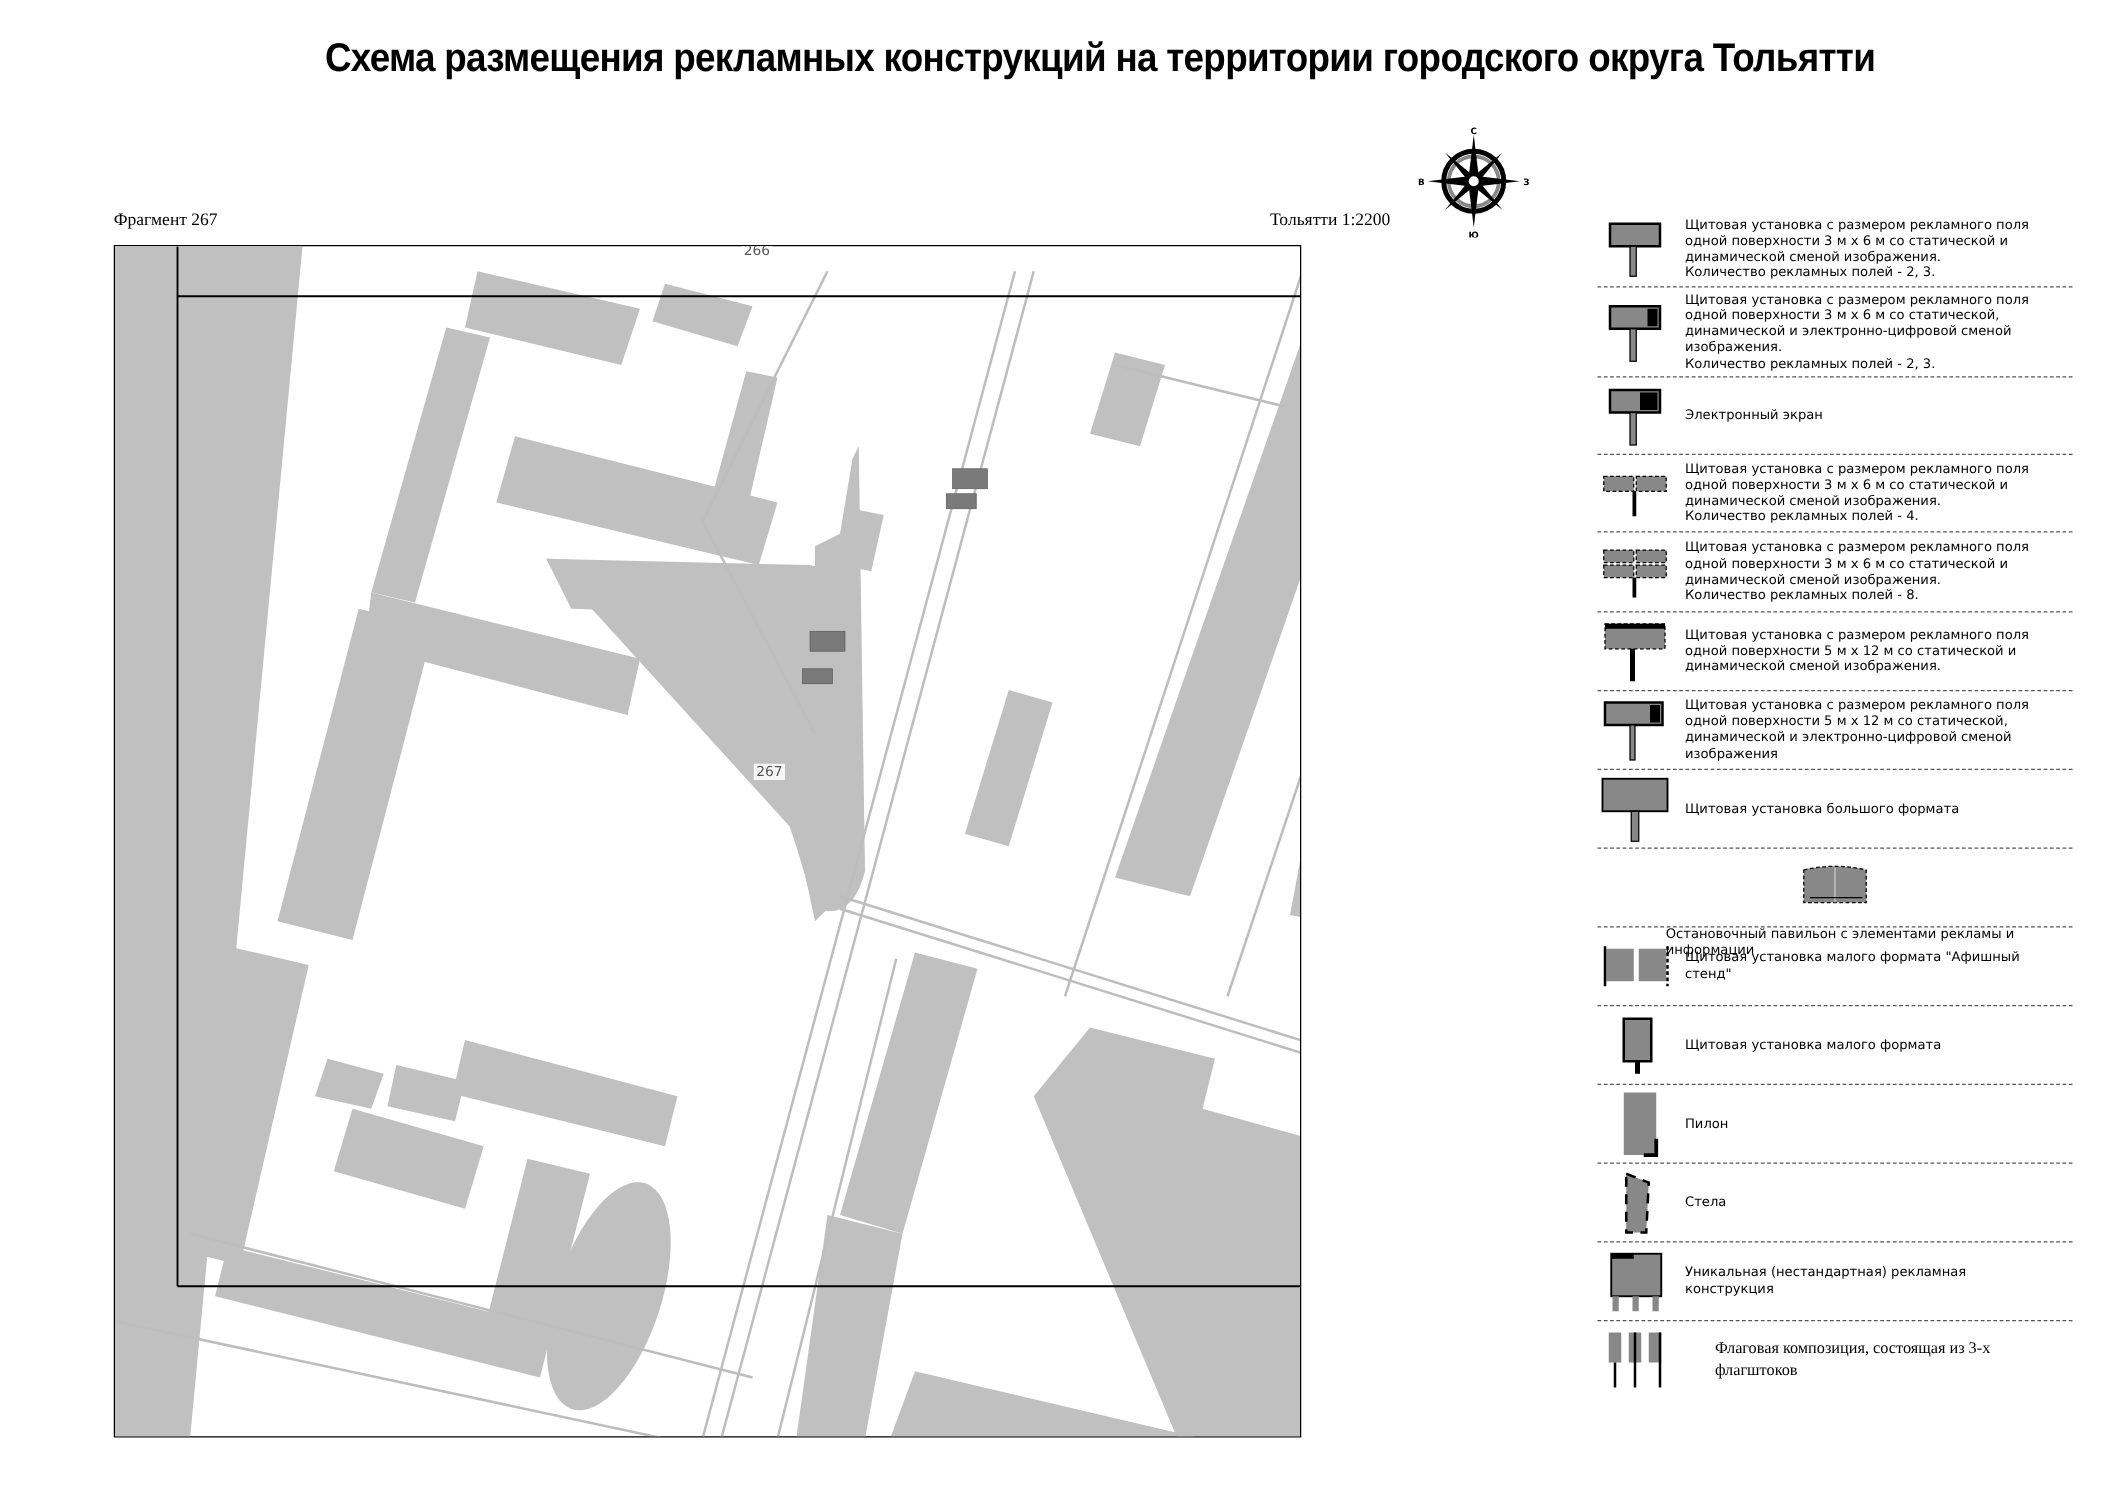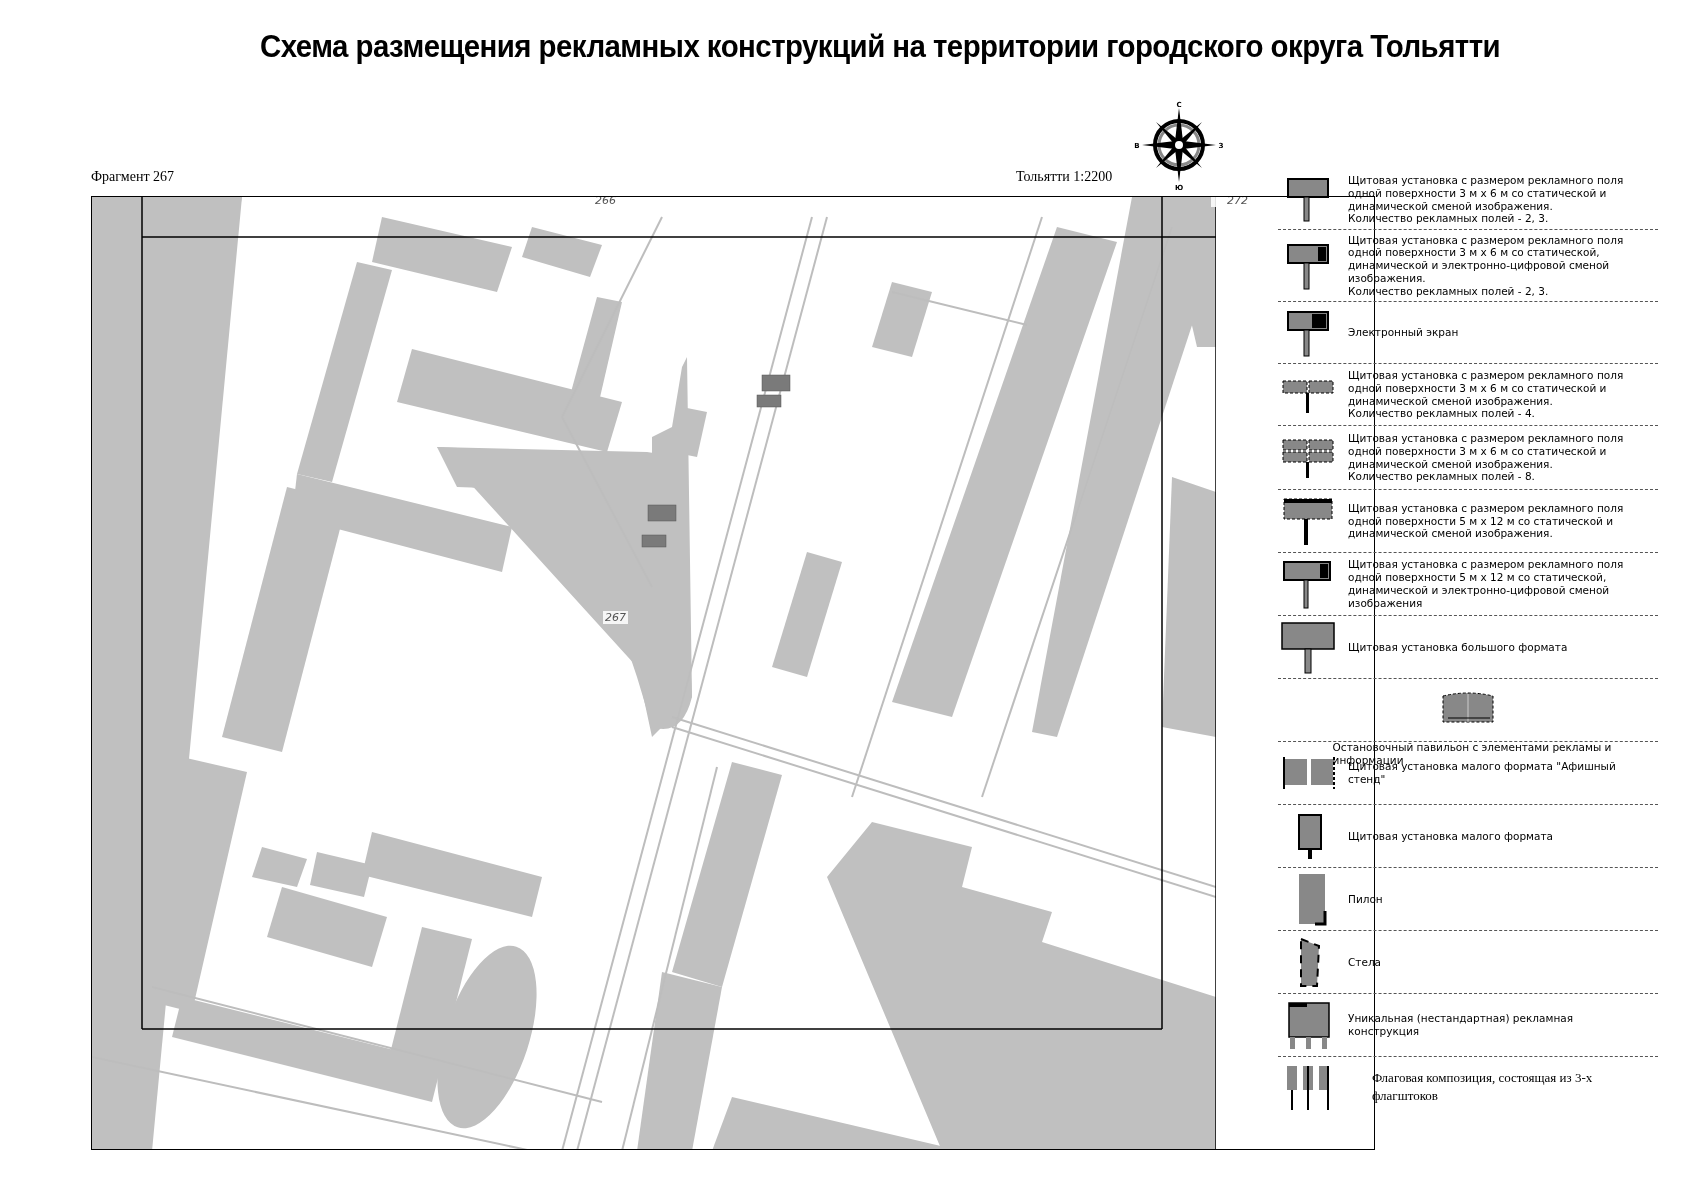--- a/index.html
+++ b/index.html
@@ -1,21 +1,21 @@
 <!DOCTYPE html>
 <html><head>
 <meta charset="utf-8">
 <style>
   html, body { margin:0; padding:0; background:#ffffff; }
   body { width:1697px; height:1200px; position:relative; overflow:hidden; font-family:"DejaVu Sans", sans-serif; color:#000; }
   .title { position:absolute; left:0; top:28px; width:1760px; text-align:center; font-family:"Liberation Sans", sans-serif; font-weight:bold; font-size:32px; letter-spacing:-0.6px; transform:scaleX(0.92); transform-origin:center; }
   .frag-label { position:absolute; left:91px; top:169px; font-family:"Liberation Serif", serif; font-size:14px; }
   .scale-label { position:absolute; left:1016px; top:169px; font-family:"Liberation Serif", serif; font-size:14px; }
   .compass { position:absolute; left:1134px; top:100px; width:90px; height:90px; }
-  .map { position:absolute; left:91px; top:196px; width:1284px; height:954px; border:1.5px solid #000; box-sizing:border-box; overflow:hidden; background:#fff;font-style:italic; }
+  .map { position:absolute; left:91px; top:196px; width:950px; height:954px; border:1.5px solid #000; box-sizing:border-box; overflow:hidden; background:#fff; }
   .map svg { position:absolute; left:0; top:0; }
   .legend { position:absolute; left:1278px; top:170px; width:380px; }
   .legend-item { position:relative; display:flex; align-items:center; border-bottom:1.5px dashed #555; box-sizing:border-box; }
   .legend-icon { width:62px; flex:0 0 62px; display:flex; justify-content:center; align-items:center; height:100%; }
   .legend-text { font-family:"DejaVu Sans", sans-serif; font-size:10.5px; line-height:12.8px; padding-left:8px; white-space:pre-line; }
   .legend-text.serif { font-family:"Liberation Serif", serif; font-size:13px; line-height:18px; }
   .tile-label { position:absolute; font-family:"DejaVu Sans", sans-serif; font-size:11px; color:#555; background:rgba(255,255,255,0.85); padding:0 2px; }
 </style>
 </head>
 <body>

